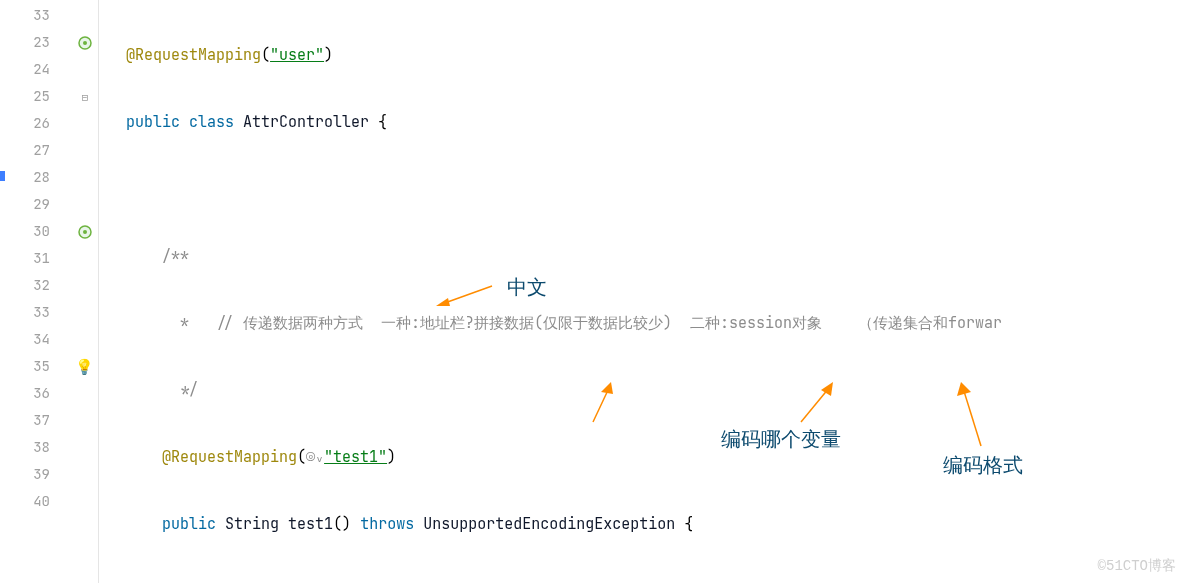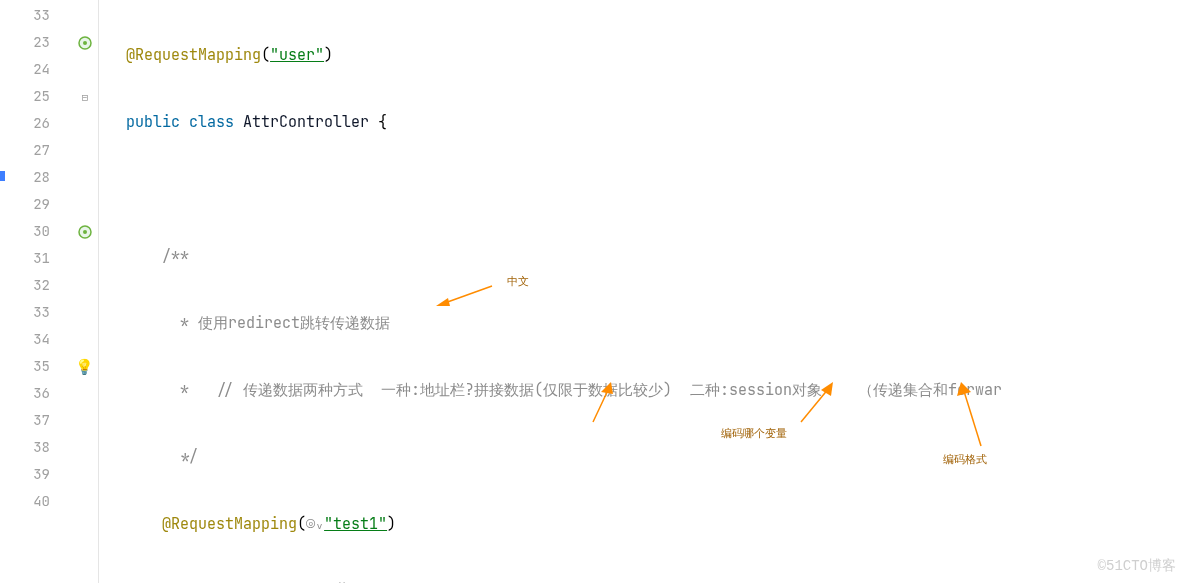--- a/index.html
+++ b/index.html
@@ -13,21 +13,21 @@
   .code .row{height:27px;line-height:27px}
   .kw{color:#0369a1}
   .cls{color:#0f172a}
   .str{color:#067D17}
   .doc{color:#8C8C8C}
   .ann{color:#9E880D}
   .decor{text-decoration:underline}
   .param{color:#8C8C8C}
   .fold{display:inline-block;width:14px;text-align:center;color:#a0a0a0;font-size:11px}
   .overlay{position:absolute;pointer-events:none;top:0;left:0;right:0;bottom:0}
-  .anno{position:absolute;font-size:11px;color:#a16207;font-family:"Microsoft YaHei",sans-serif}
+  .anno{position:absolute;font-size:20px;color:#0c4a6e;font-family:"Microsoft YaHei",sans-serif}
   svg.arrow{position:absolute}
   svg.arrow line{stroke:#ff8c00;stroke-width:1.5}
   svg.arrow polygon{fill:#ff8c00}
   .watermark{position:absolute;right:8px;bottom:8px;color:#cfcfcf;font-size:14px;font-family:Liberation Mono, monospace}
   .bluesel{position:absolute;left:0;top:171px;width:5px;height:10px;background:#3d7eff}
   .bulb{font-size:15px}
 </style>
 </head>
 <body>
 
@@ -90,21 +90,20 @@
         <div></div>
         <div></div>
     </div>
   </div>
 
   <div class="code">
     <div class="row">   <span class="ann">@RequestMapping</span><span>(</span><span class="str decor">"user"</span><span>)</span></div>
     <div class="row">   <span class="kw">public</span> <span class="kw">class</span> <span class="cls">AttrController</span> <span>{</span></div>
     <div class="row"></div>
     <div class="row">       <span class="doc">/**</span></div>
-    <div class="row">        <span class="doc"> * 使用redirect跳转传递数据</span></div>
     <div class="row">        <span class="doc"> *   // 传递数据两种方式  一种:地址栏?拼接数据(仅限于数据比较少)  二种:session对象    （传递集合和forwar</span></div>
     <div class="row">        <span class="doc"> */</span></div>
     <div class="row">       <span class="ann">@RequestMapping</span><span>(</span><span class="param">◎ᵥ</span><span class="str decor">"test1"</span><span>)</span></div>
     <div class="row">       <span class="kw">public</span> <span class="cls">String</span> <span class="cls">test1</span><span>()</span> <span class="kw">throws</span> <span class="cls">UnsupportedEncodingException</span> <span>{</span></div>
     
     
     
     
     
     

